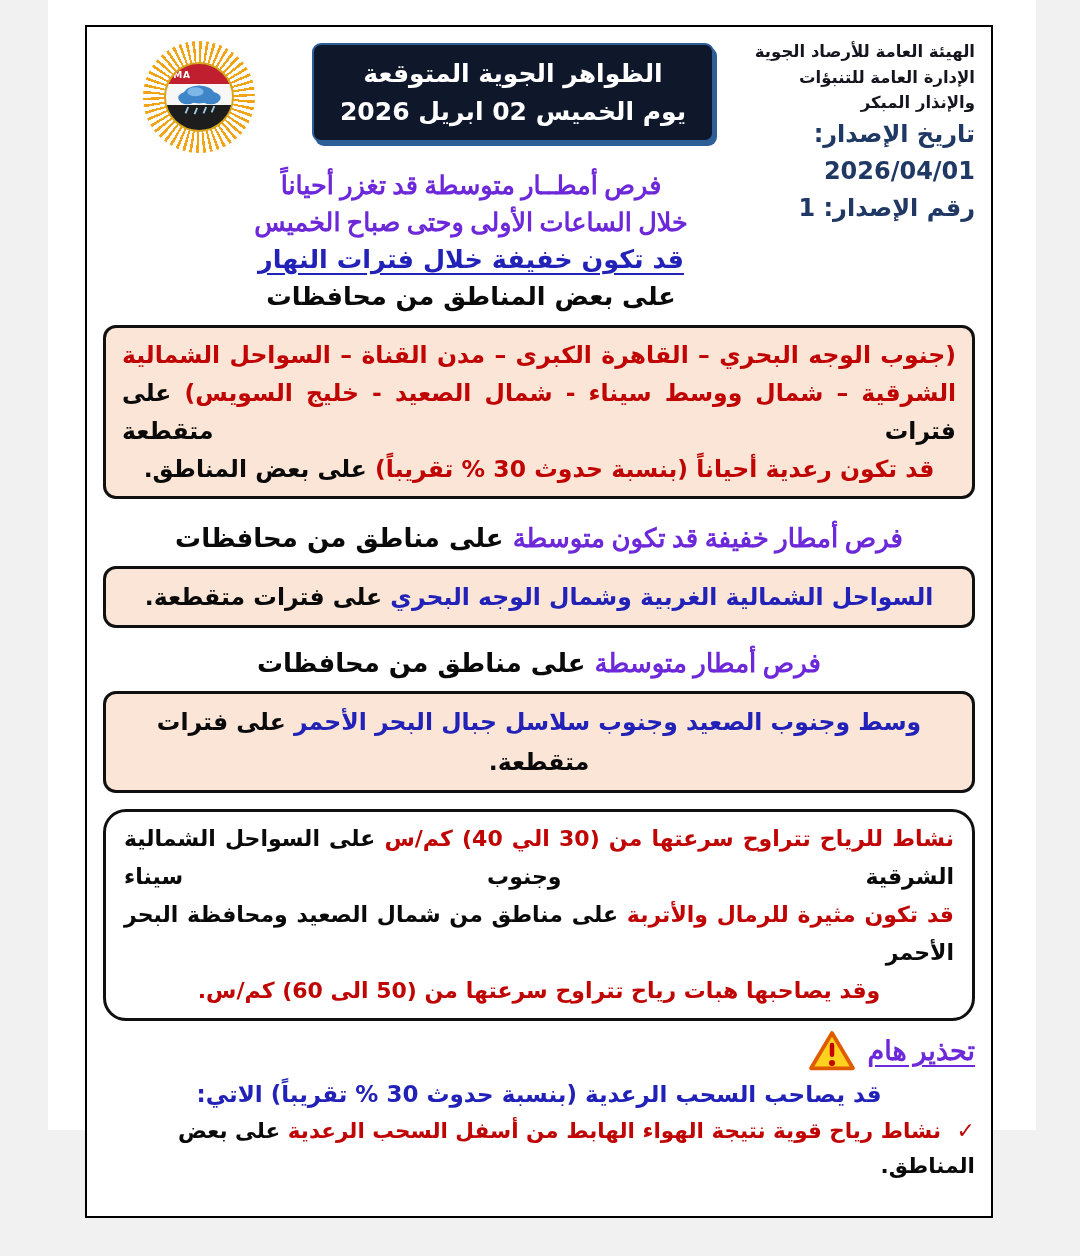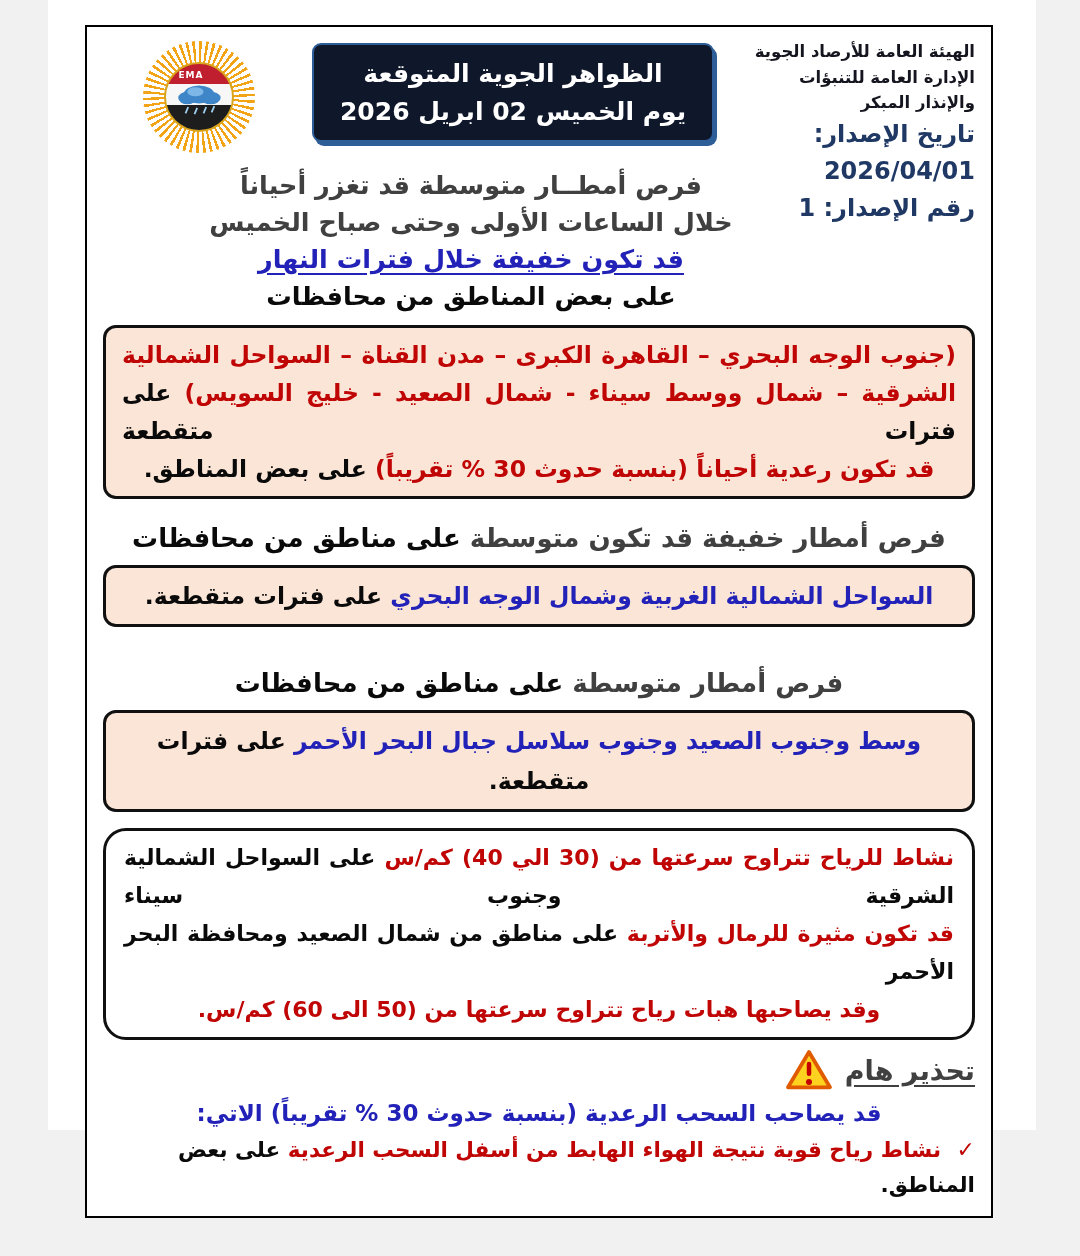--- a/index.html
+++ b/index.html
@@ -67,35 +67,35 @@
     position:absolute;left:50%;top:50%;
     width:66px;height:66px;
     transform:translate(-50%,-50%);
     border-radius:50%;
     border:2px solid #d9a41c;
     overflow:hidden;
     background:linear-gradient(180deg,#bf1f2e 0 30%,#f7f7f7 30% 62%,#1d1d1d 62% 100%);
   }
   .logo .ema{
     position:absolute;top:6px;left:0;right:16px;
-    text-align:center;color:#fff;
+    text-align:left;color:#fff;
     font-size:9px;font-weight:700;letter-spacing:1px;
     direction:ltr;
   }
   .logo svg{position:absolute;left:5px;top:16px;}
   
   .intro{
     width:744px;
     margin:8px 132px 0 0; 
     text-align:center;
     font-weight:700;
     line-height:37px;
     font-size:25.5px;
   }
-  .red{color:#404040;}
+  .red{color:#6d28d9;font-family:Liberation Serif, serif;}
   .deepred{color:#c00505;}
   .blue{color:#2222b8;text-align:center;}
   .blk{color:#0a0a0a;}
   .u{text-decoration:underline;text-underline-offset:5px;}
   
   .pbox{
     background:#fbe5d6;
     border:3px solid #101010;
     border-radius:13px;
     box-sizing:border-box;
@@ -106,21 +106,21 @@
   .box1{margin-top:10px;line-height:38px;}
   .jpar{text-align:justify;text-align-last:justify;}
   .cline{text-align:center;}
   .sechead{
     text-align:center;
     font-weight:700;
     font-size:26px;
     margin:20px 0 8px 0;
     line-height:38px;
   }
-  .sechead2{margin-top:37px;}
+  .sechead2{margin-top:16px;}
   .centerbox{
     text-align:center;
     line-height:40px;
   }
   .windbox{
     background:#fff;
     border:3px solid #101010;
     border-radius:23px;
     box-sizing:border-box;
     margin-top:16px;

